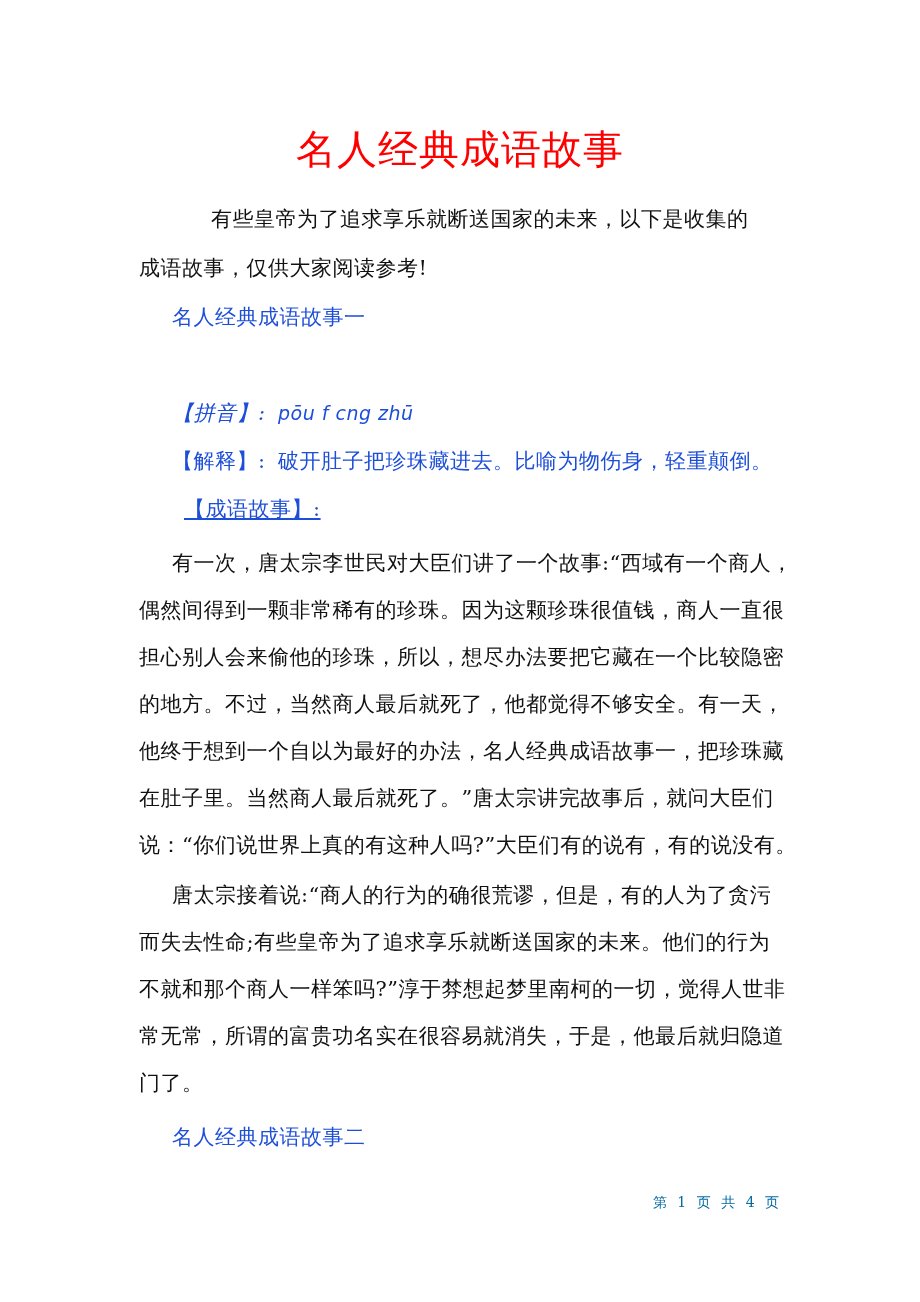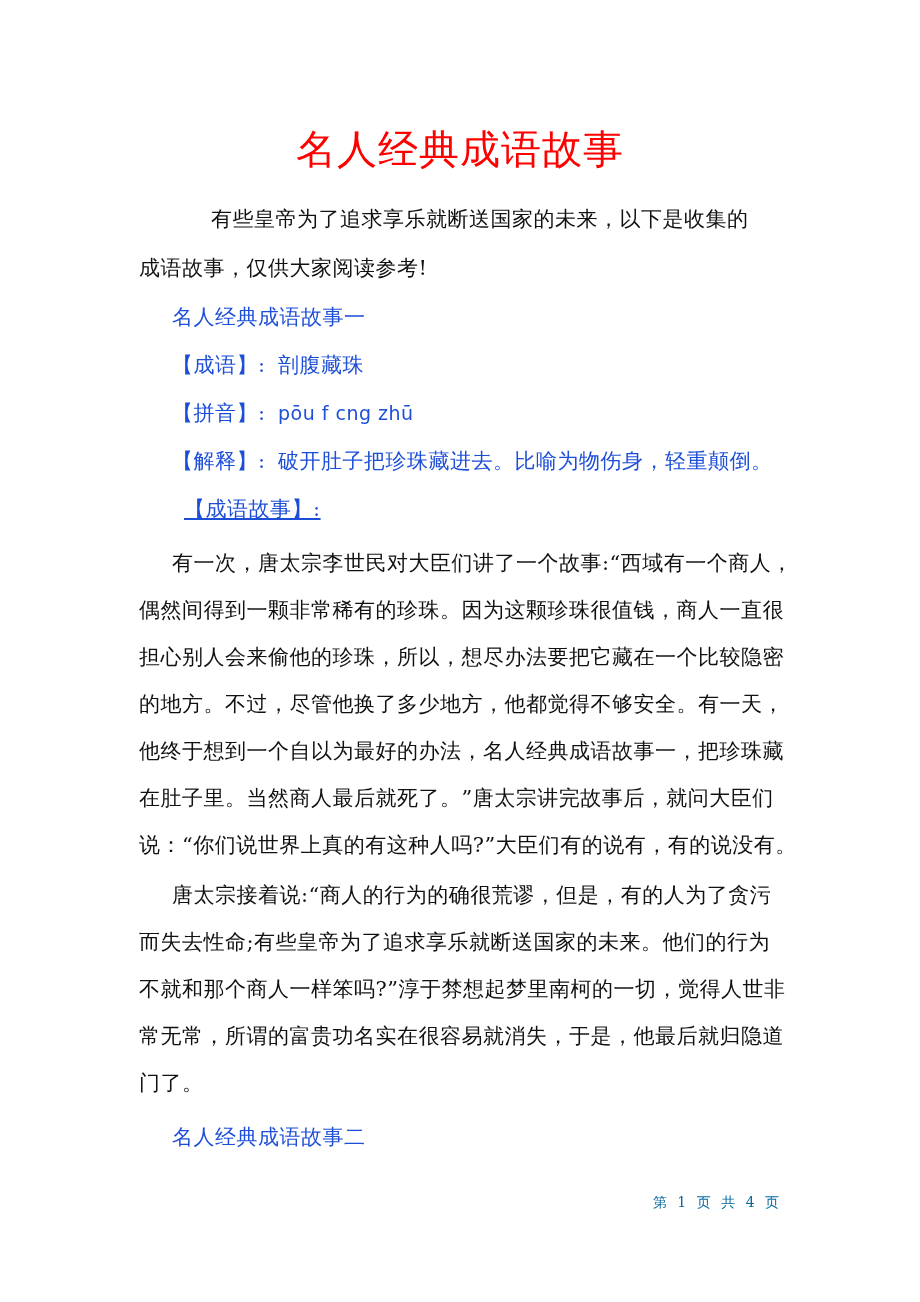--- a/index.html
+++ b/index.html
@@ -81,39 +81,36 @@
 
   <div class="title">名人经典成语故事</div>
 
   <div class="para" style="top:196px;">
     <span class="line" style="padding-left:72px;">有些皇帝为了追求享乐就断送国家的未来，以下是收集的</span>
     <span class="line" style="margin-top:2px;">成语故事，仅供大家阅读参考!</span>
   </div>
 
   <div class="single" style="left:172px; top:302px;">名人经典成语故事一</div>
 
-  <div class="single" style="left:172px; top:350px;">
-    <span class="field-label">【成语】:</span><span>剖腹藏珠</span>
-  </div>
 
-  <div class="single" style="left:172px; top:398px;">
+  <div class="single" style="left:172px; top:398px;font-style:italic;">
     <span class="field-label">【拼音】:</span><span class="pinyin">pōu f cng zhū</span>
   </div>
 
   <div class="single" style="left:172px; top:446px;">
     <span class="field-label">【解释】:</span><span>破开肚子把珍珠藏进去。比喻为物伤身，轻重颠倒。</span>
   </div>
 
   <div class="single" style="left:184px; top:494px;text-decoration:underline;">【成语故事】:</div>
 
   <div class="para" style="top:540px;">
     <span class="line" style="padding-left:33px;">有一次，唐太宗李世民对大臣们讲了一个故事:“西域有一个商人，</span>
     <span class="line">偶然间得到一颗非常稀有的珍珠。因为这颗珍珠很值钱，商人一直很</span>
     <span class="line">担心别人会来偷他的珍珠，所以，想尽办法要把它藏在一个比较隐密</span>
-    <span class="line">的地方。不过，尽管他换了多少地方，他都觉得不够安全。有一天，</span>
+    <span class="line">的地方。不过，当然商人最后就死了，他都觉得不够安全。有一天，</span>
     <span class="line">他终于想到一个自以为最好的办法，名人经典成语故事一，把珍珠藏</span>
     <span class="line">在肚子里。当然商人最后就死了。”唐太宗讲完故事后，就问大臣们</span>
     <span class="line">说：“你们说世界上真的有这种人吗?”大臣们有的说有，有的说没有。</span>
   </div>
 
   <div class="para" style="top:872px;">
     <span class="line" style="padding-left:33px;">唐太宗接着说:“商人的行为的确很荒谬，但是，有的人为了贪污</span>
     <span class="line">而失去性命;有些皇帝为了追求享乐就断送国家的未来。他们的行为</span>
     <span class="line">不就和那个商人一样笨吗?”淳于棼想起梦里南柯的一切，觉得人世非</span>
     <span class="line">常无常，所谓的富贵功名实在很容易就消失，于是，他最后就归隐道</span>

